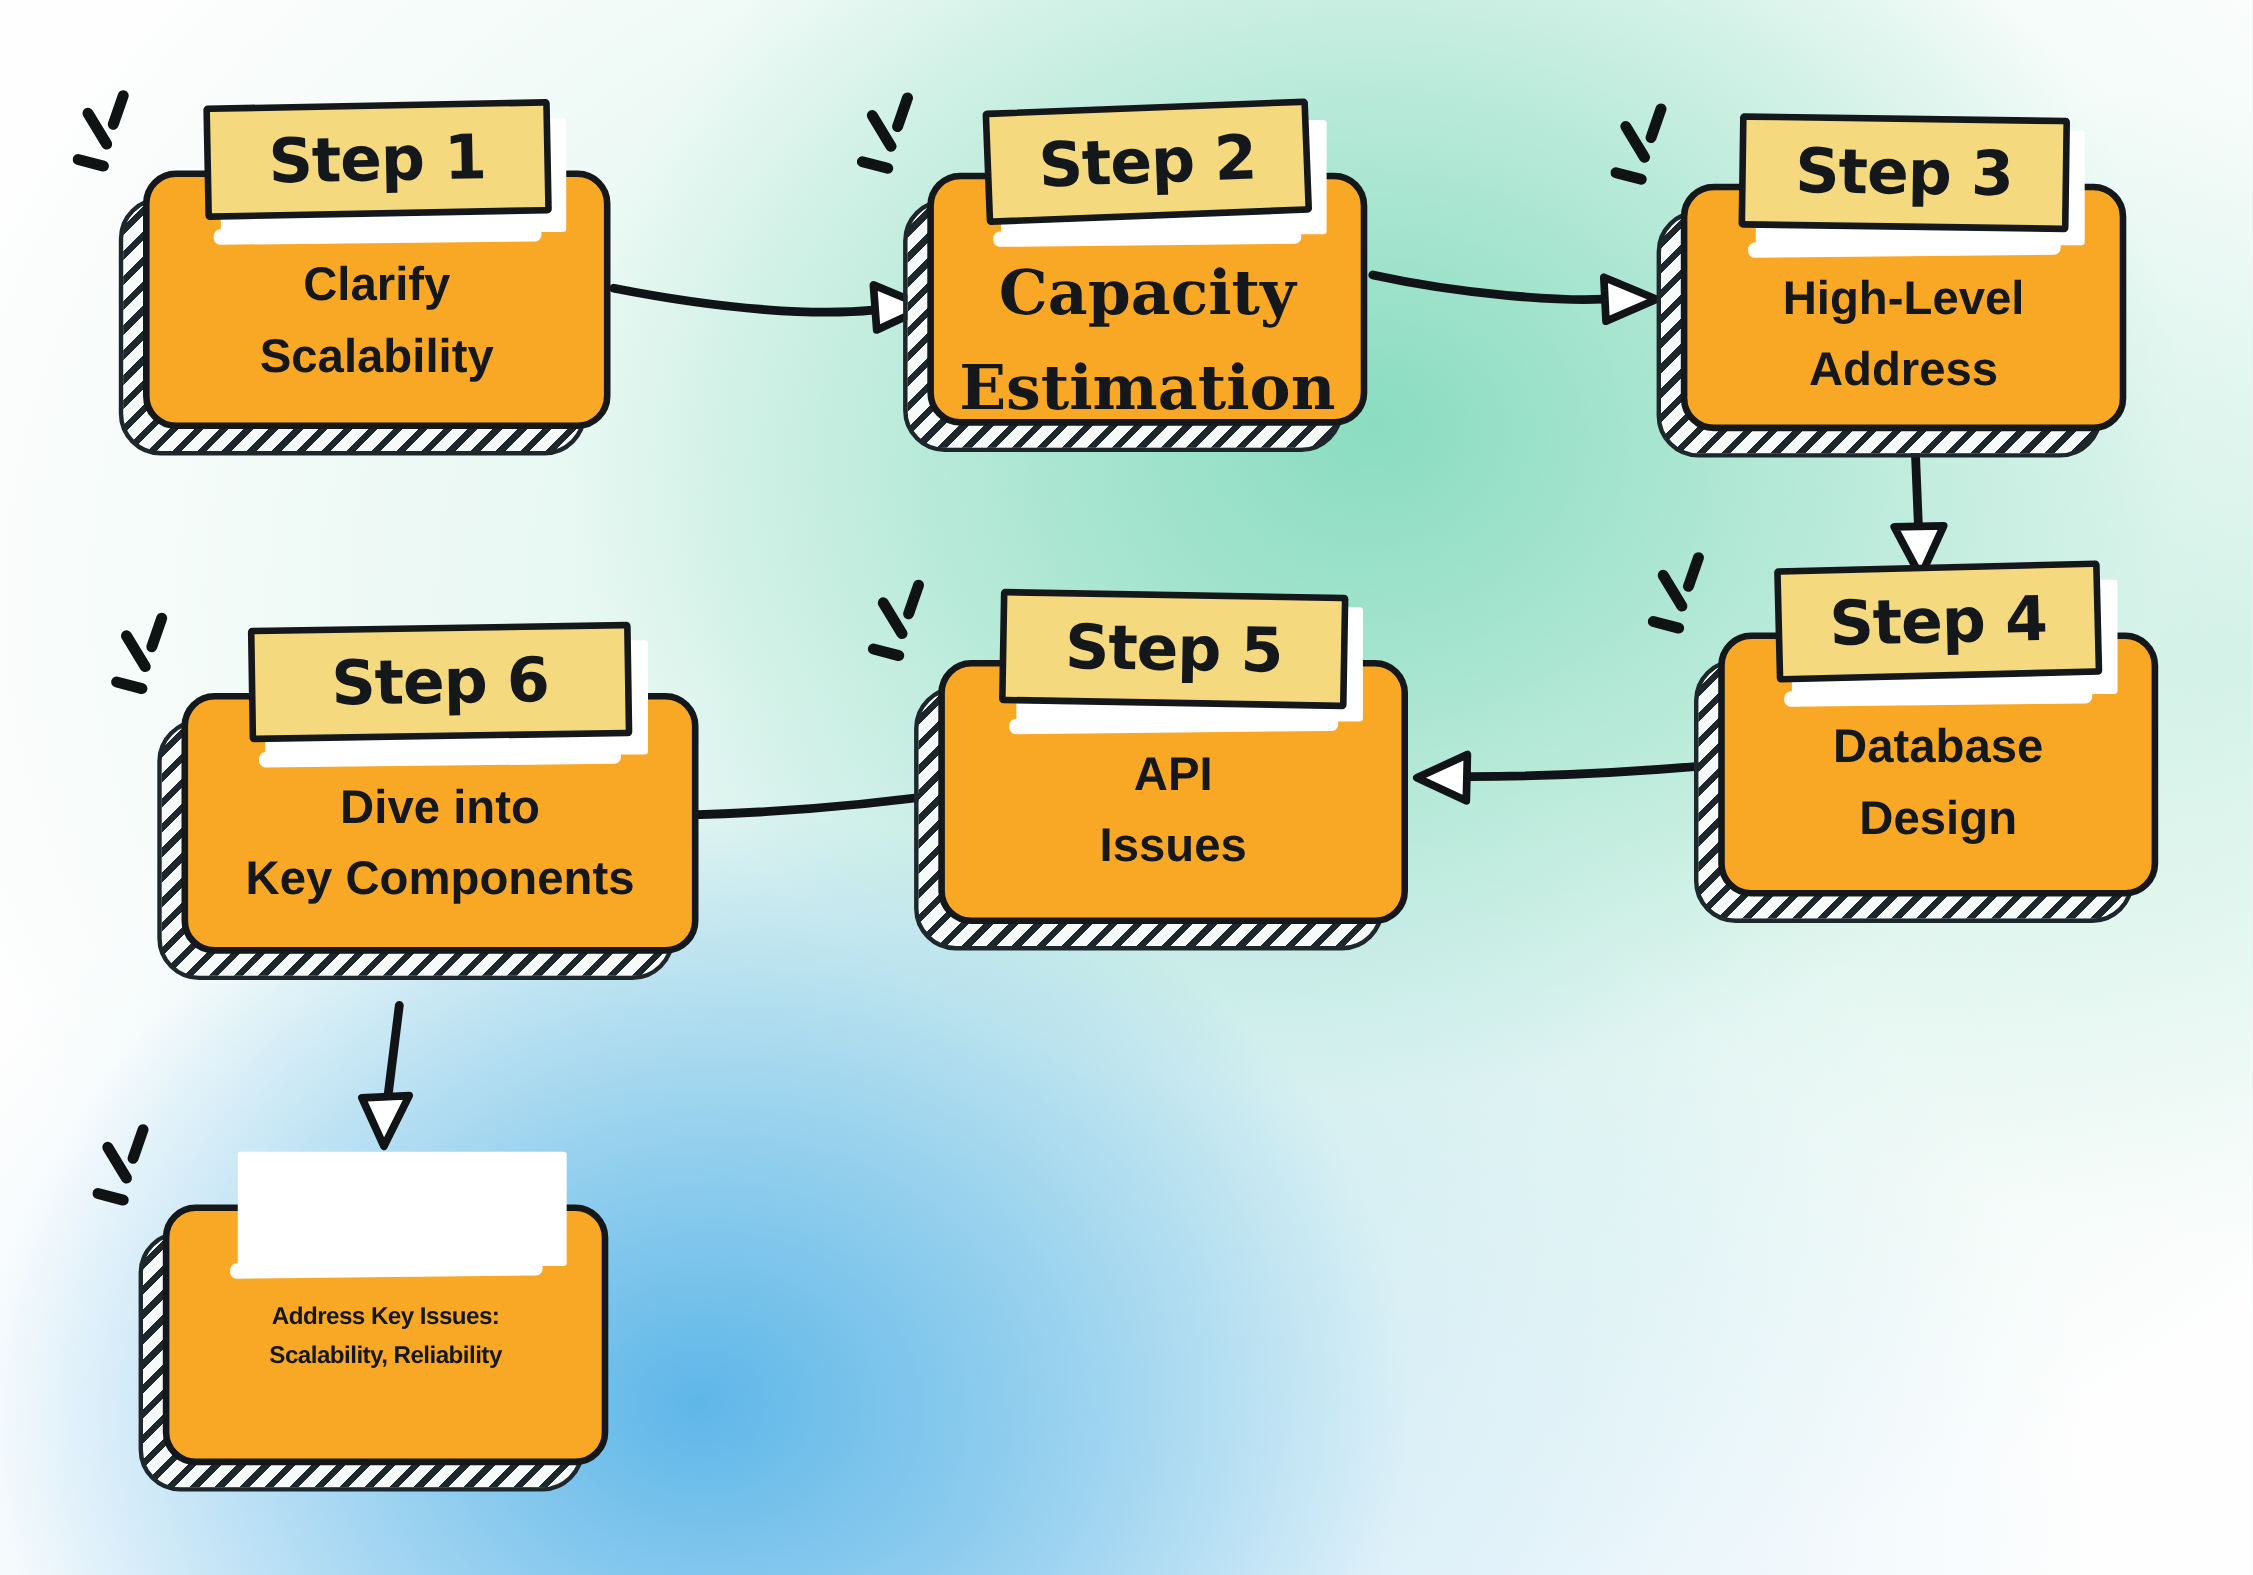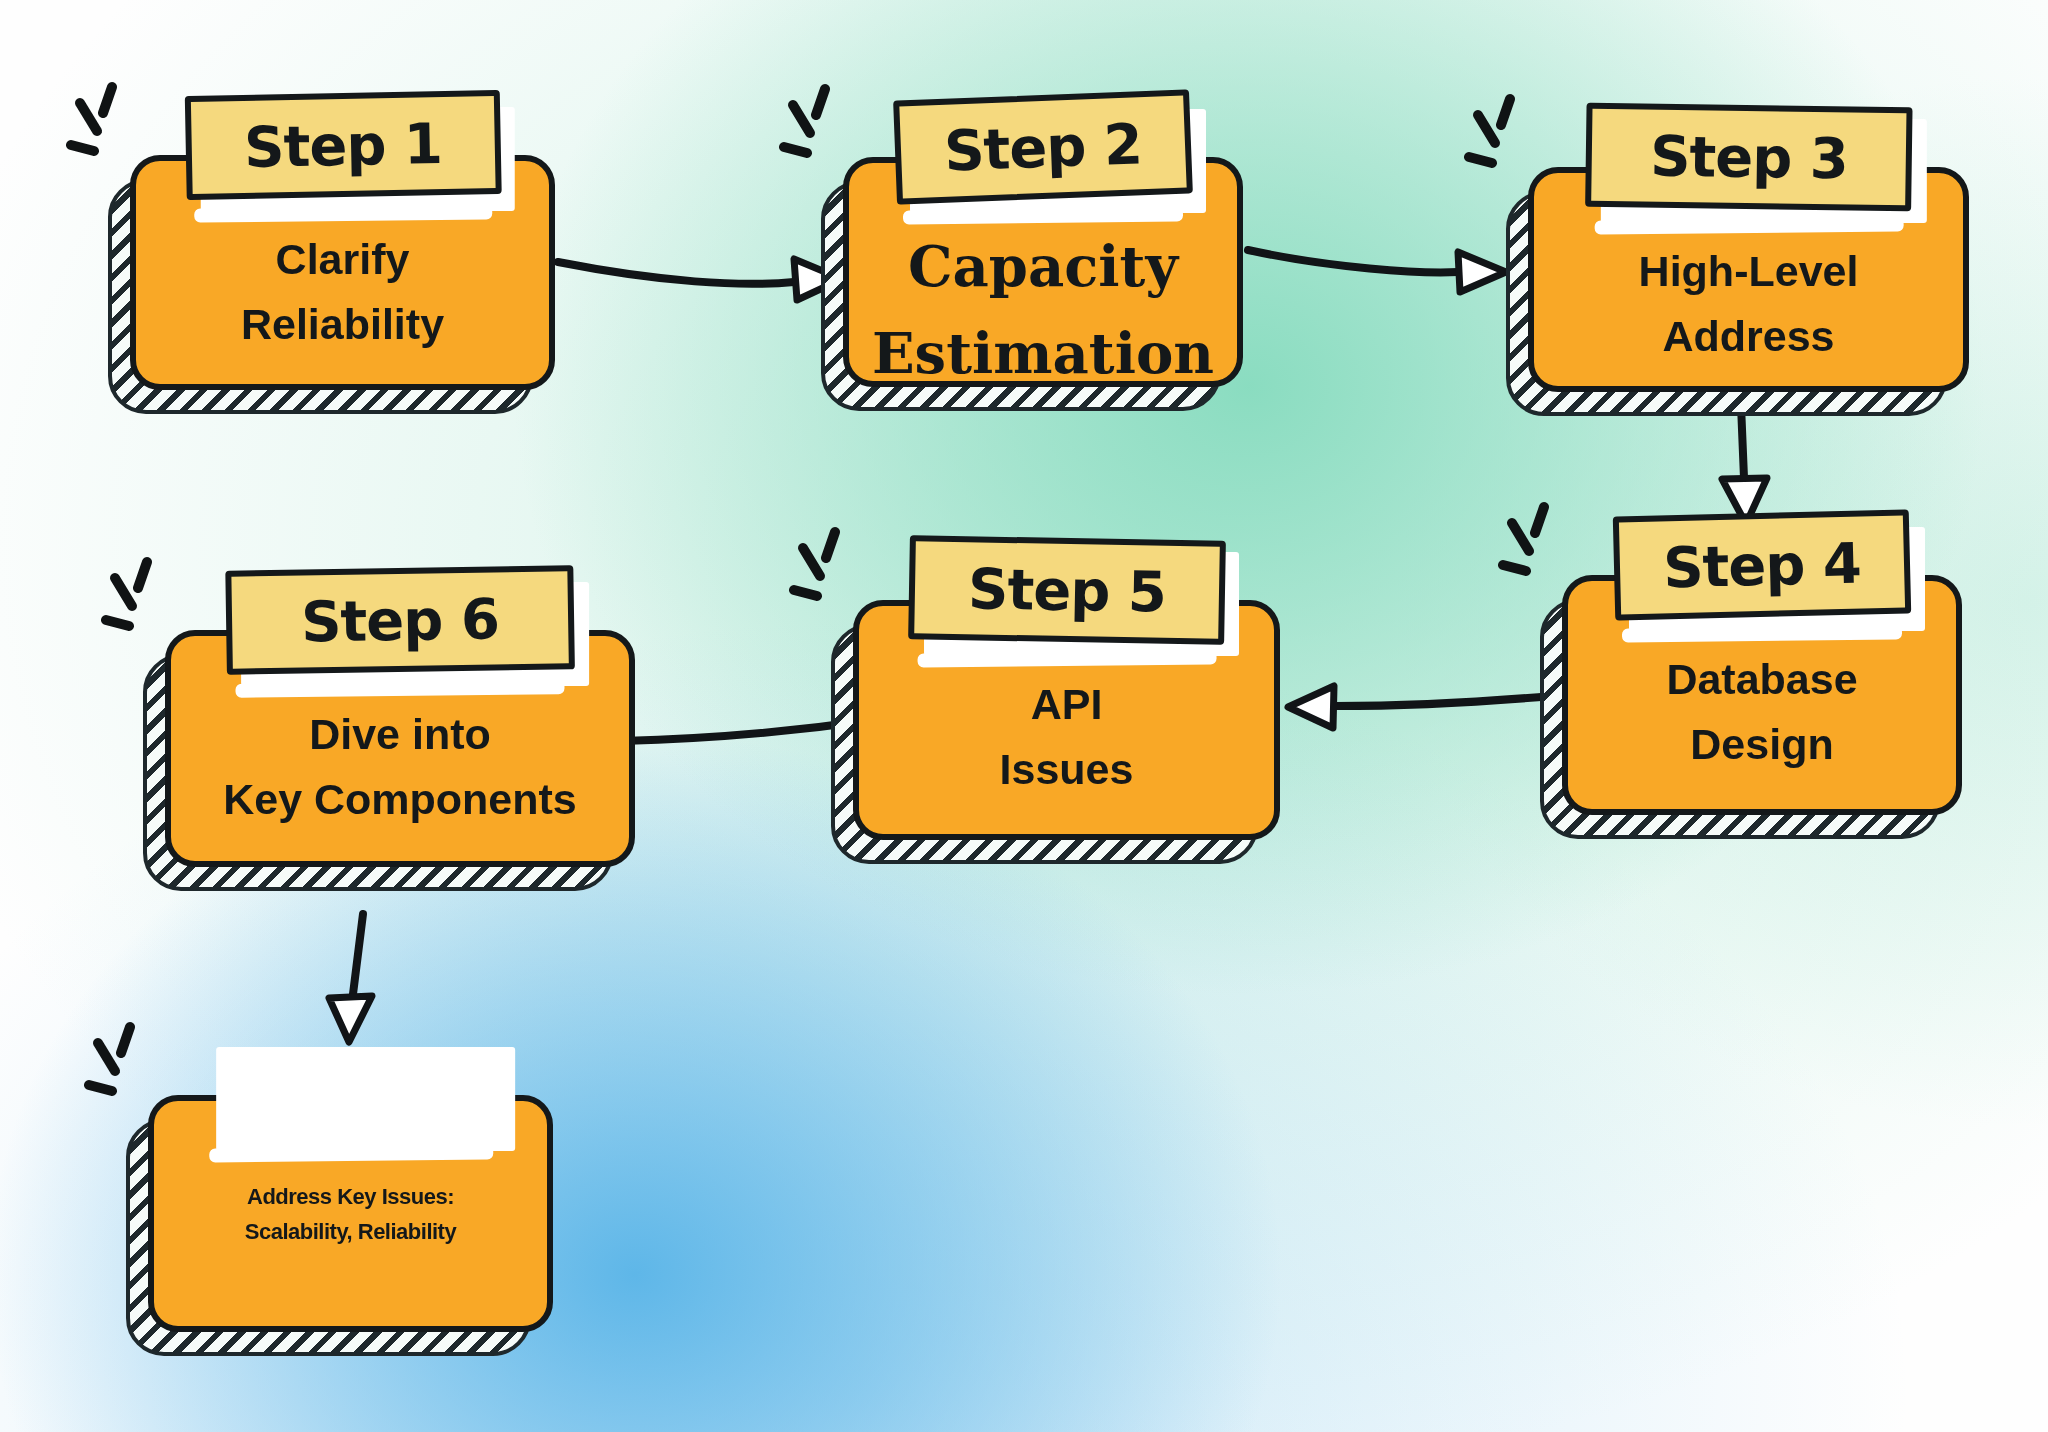--- a/index.html
+++ b/index.html
@@ -93,21 +93,21 @@
 
   <div class="step s1" style="left:130px;top:155px;width:425px;height:235px;">
     <div class="hatch"></div>
     <div class="box"></div>
     <div class="strip"></div>
     <div class="badge-back"></div>
     <div class="badge">
         <span>Step 1</span>
       </div>
     <div class="title">Clarify
-Reliability</div>
+Scalability</div>
     <svg class="spark" viewBox="0 0 78 92">
       <line x1="46" y1="6" x2="37" y2="32"></line>
         <line x1="14" y1="22" x2="31" y2="50"></line>
         <line x1="5" y1="64" x2="28" y2="70"></line>
     </svg>
   </div>
 
   <div class="step s2" style="left:843px;top:157px;width:400px;height:230px;">
     <div class="hatch"></div>
     <div class="box"></div>
@@ -118,21 +118,21 @@
       </div>
     <div class="title">Capacity
 Estimation</div>
     <svg class="spark" viewBox="0 0 78 92">
       <line x1="46" y1="6" x2="37" y2="32"></line>
         <line x1="14" y1="22" x2="31" y2="50"></line>
         <line x1="5" y1="64" x2="28" y2="70"></line>
     </svg>
   </div>
 
-  <div class="step s3" style="left:1528px;top:167px;width:405px;height:225px;padding-left:36px;">
+  <div class="step s3" style="left:1528px;top:167px;width:405px;height:225px;">
     <div class="hatch"></div>
     <div class="box"></div>
     <div class="strip"></div>
     <div class="badge-back"></div>
     <div class="badge">
         <span>Step 3</span>
       </div>
     <div class="title">High-Level
 Address</div>
     <svg class="spark" viewBox="0 0 78 92">

